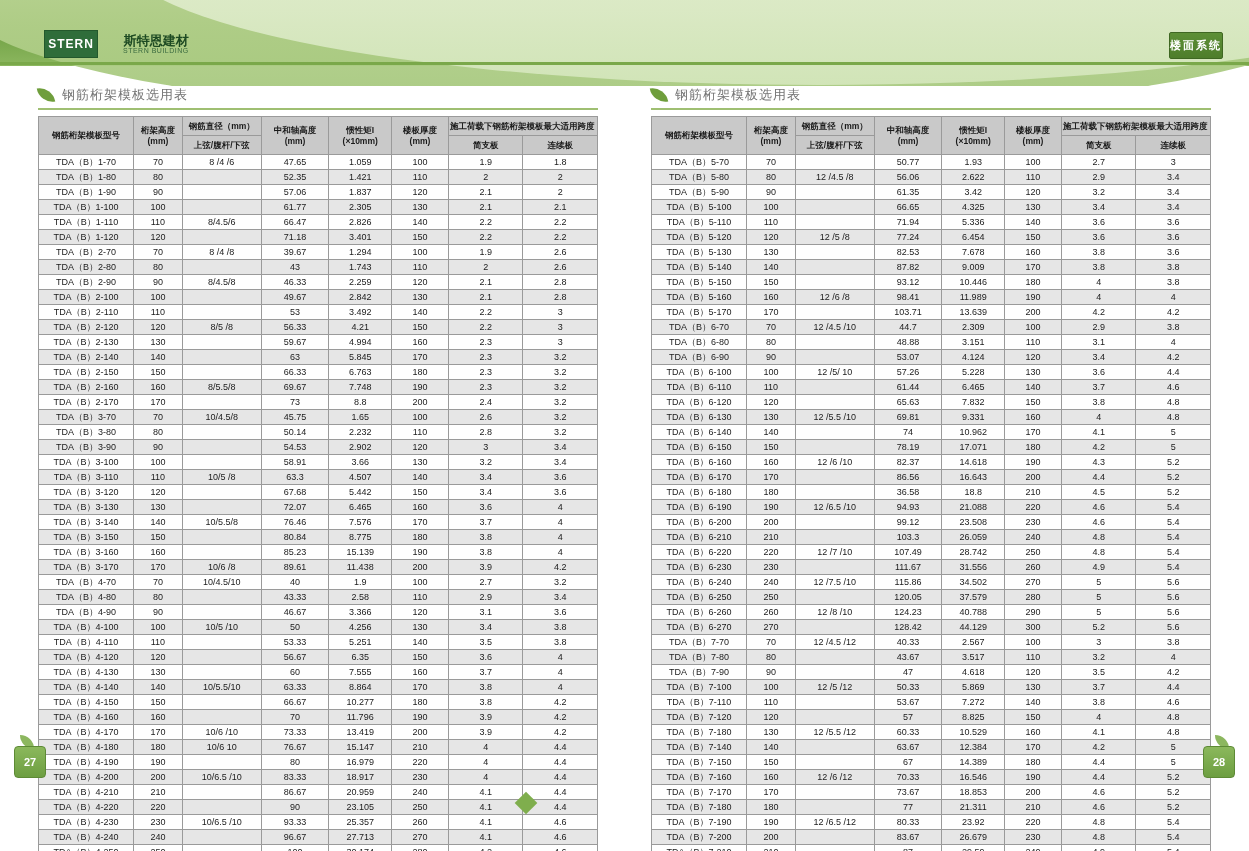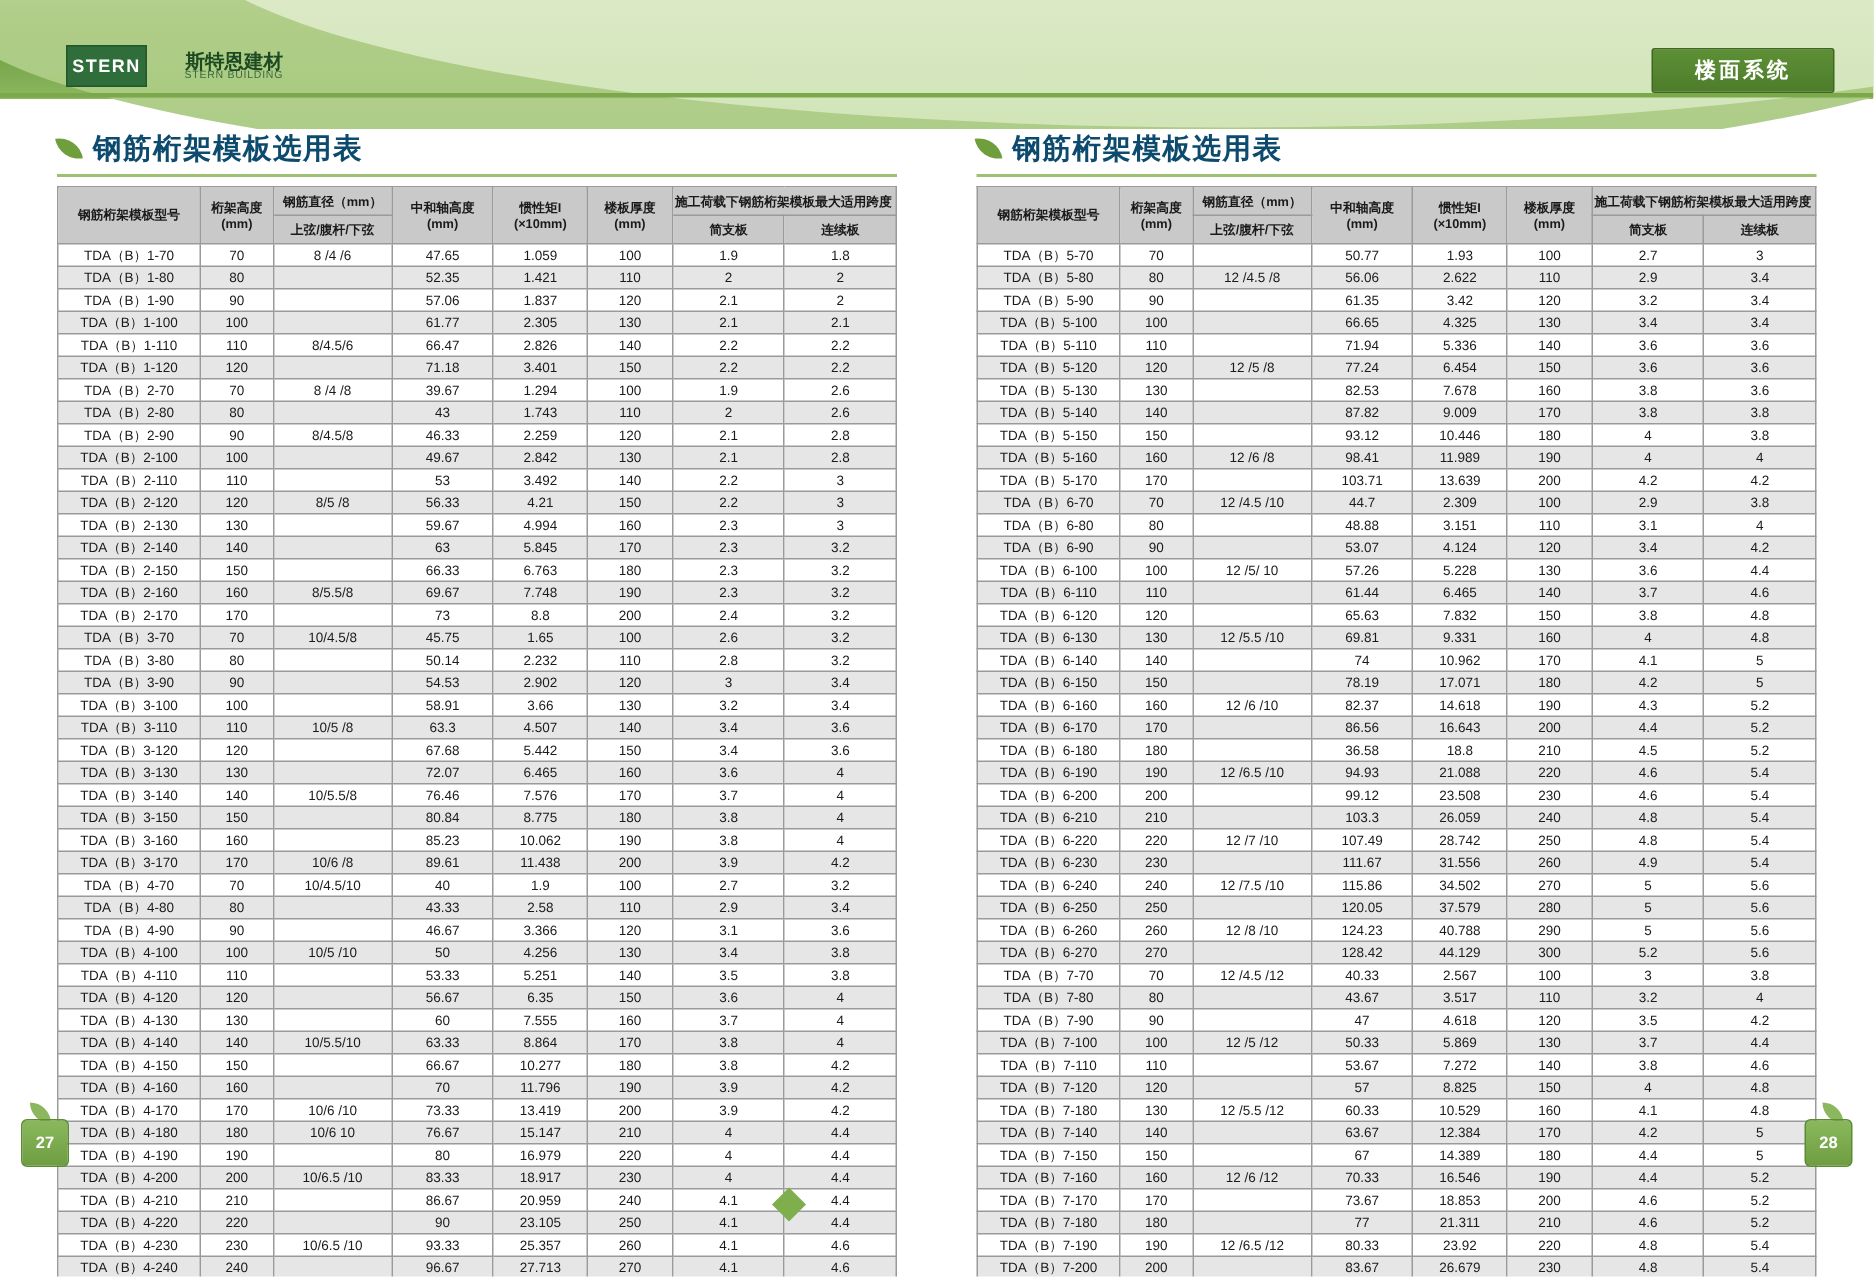--- a/index.html
+++ b/index.html
@@ -43,22 +43,22 @@
     width:52px;height:26px;background:#2f6d3a;color:#fff;
     display:flex;align-items:center;justify-content:center;
     font-size:12px;font-weight:bold;letter-spacing:1px;
     border:1px solid #23582c;
   }
   .logo-text-cn{font-size:13px;color:#1d4a22;font-weight:bold;line-height:1.05;text-align:right;}
   .logo-text-en{font-size:7px;color:#3a6a3f;letter-spacing:.5px;}
   .sys-tab{
     position:absolute;right:26px;top:32px;
     background:linear-gradient(180deg,#5d8f36 0%,#4e7d2b 100%);
-    color:#ffffff;font-size:14px;font-weight:bold;
-    padding:5px 28px;border:1px solid #3f6722;border-radius:2px;
+    color:#ffffff;font-size:11px;font-weight:bold;
+    padding:5px 0;border:1px solid #3f6722;border-radius:2px;
     letter-spacing:2px;
     text-align:right;
   }
   
   .page{
     position:absolute;top:86px;
     width:560px;
   }
   .page.left{left:38px;}
   .page.right{left:651px;}
@@ -67,21 +67,21 @@
     display:flex;align-items:center;gap:8px;margin-bottom:8px;
   }
   .leaf{
     width:16px;height:16px;
     background:#6f9e3c;
     border-radius:0 100% 0 100%;
     transform:rotate(-10deg);
     flex:0 0 auto;
   }
   .sec-title-text{
-    font-size:19px;font-weight:bold;color:#0c4a6e;letter-spacing:1px;
+    font-size:13px;font-weight:normal;color:#737373;letter-spacing:1px;
   }
   .sec-underline{
     width:100%;height:2px;background:#9fbf72;margin-top:-4px;margin-bottom:6px;
   }
 
   table.spec{
     border-collapse:collapse;
     width:100%;
     font-size:9px;
     color:#1a1a1a;
@@ -431,21 +431,21 @@
           <td>8.775</td>
           <td>180</td>
           <td>3.8</td>
           <td>4</td>
         </tr>
         <tr>
           <td class="model">TDA（B）3-160</td>
           <td>160</td>
           <td></td>
           <td>85.23</td>
-          <td>10.062</td>
+          <td>15.139</td>
           <td>190</td>
           <td>3.8</td>
           <td>4</td>
         </tr>
         <tr>
           <td class="model">TDA（B）3-170</td>
           <td>170</td>
           <td>10/6 /8</td>
           <td>89.61</td>
           <td>11.438</td>

